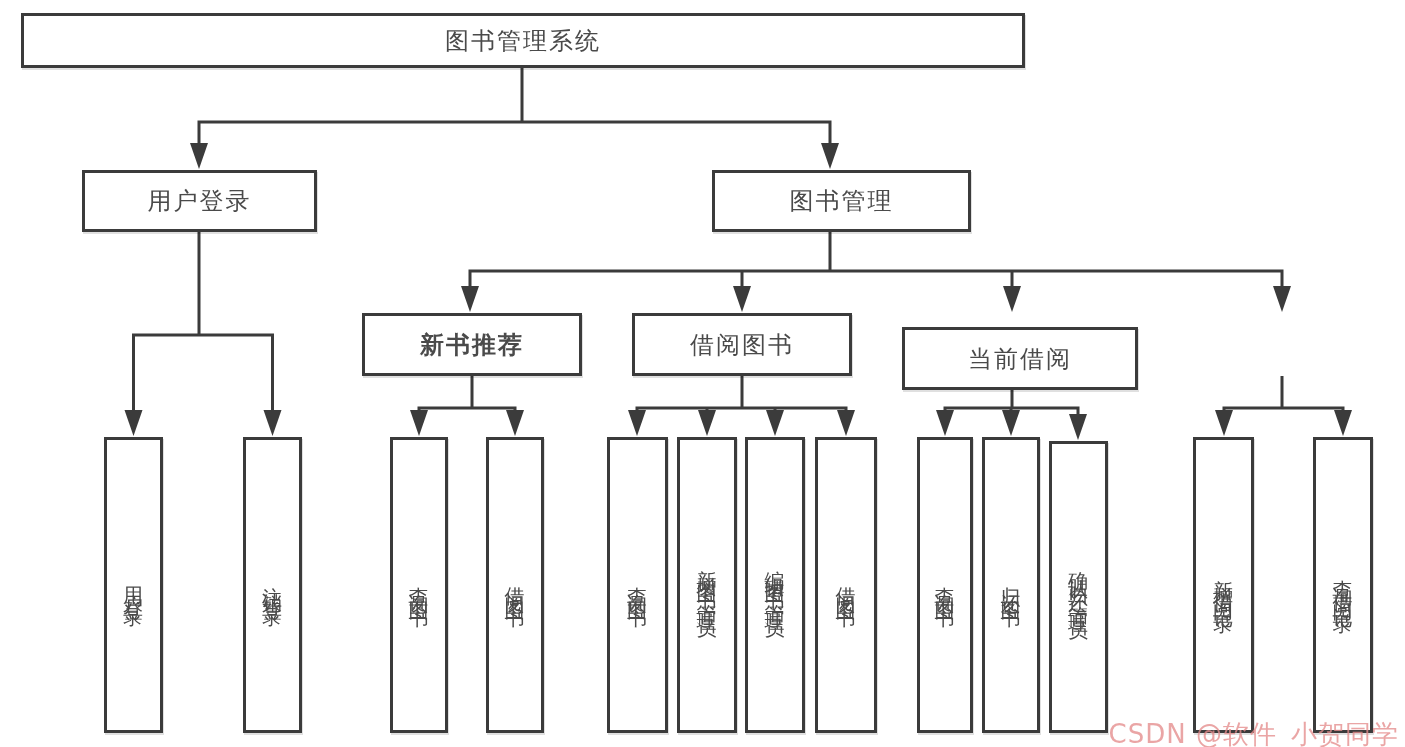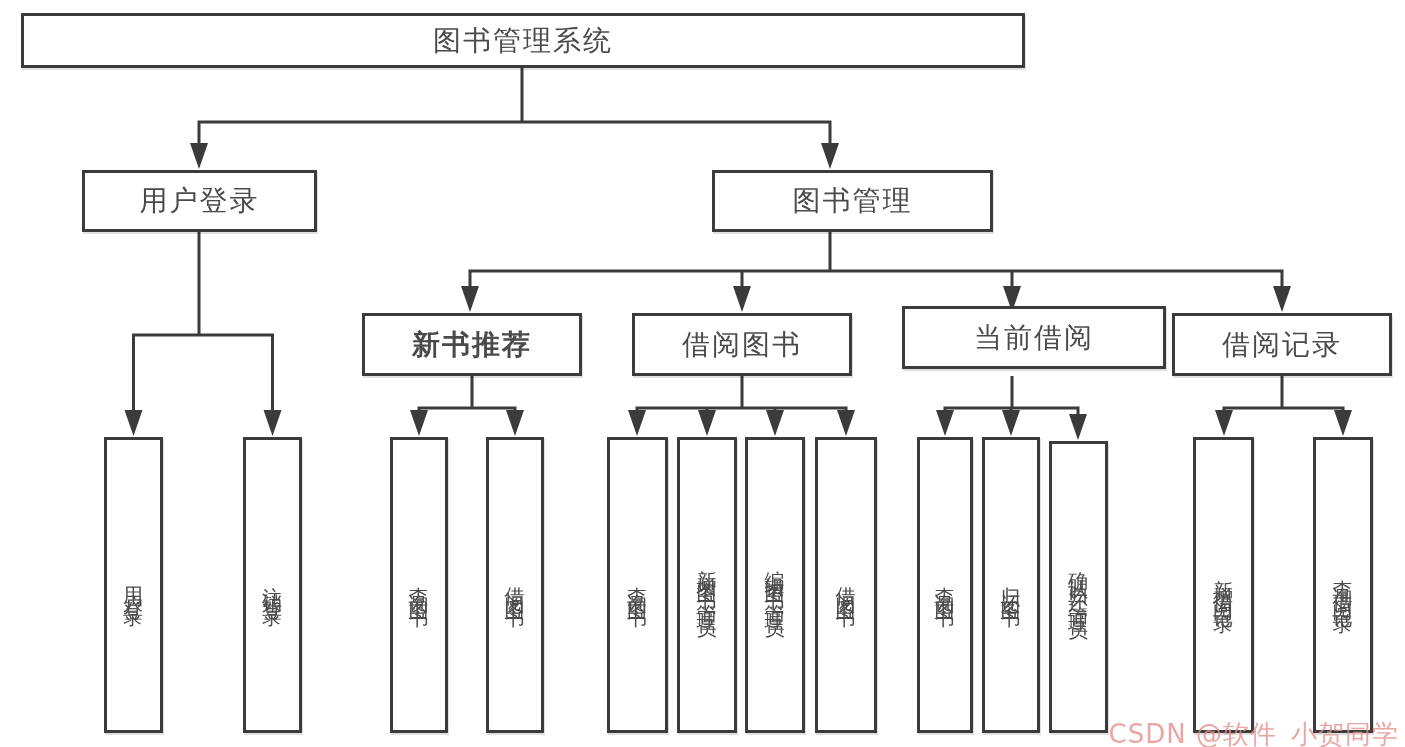--- a/index.html
+++ b/index.html
@@ -6,35 +6,35 @@
   body{
     width:1405px;height:747px;background:#ffffff;overflow:hidden;
     font-family:"DejaVu Sans","Liberation Sans",sans-serif;
   }
   .diagram{position:relative;width:1405px;height:747px;background:#ffffff;}
   .lines{position:absolute;left:0;top:0;width:1405px;height:747px;}
   .node{
     position:absolute;box-sizing:border-box;background:#ffffff;
     border:3px solid #3b3b3b;color:#4a4a4a;
     display:flex;align-items:center;justify-content:center;
-    font-size:28px;letter-spacing:2px;white-space:nowrap;
+    font-size:24px;letter-spacing:2px;white-space:nowrap;
     box-shadow:1px 2px 0 rgba(0,0,0,0.12);
   }
   .vnode{
     writing-mode:vertical-rl;text-orientation:mixed;
     letter-spacing:7px;font-size:20px;line-height:1;
     white-space:normal;
   }
   
   .n-root   {left:21px;  top:13px;  width:1004px; height:55px;}
   .n-user   {left:82px;  top:170px; width:235px;  height:62px;}
-  .n-books  {left:712px; top:170px; width:281px;  height:62px;}
+  .n-books  {left:712px; top:170px; width:259px;  height:62px;}
   .n-sec1   {left:362px; top:313px; width:220px;  height:63px;font-weight:bold;}
   .n-sec2   {left:632px; top:313px; width:220px;  height:63px;}
-  .n-sec3   {left:902px; top:306px; width:264px;  height:63px;text-align:center;}
+  .n-sec3   {left:902px; top:327px; width:236px;  height:63px;text-align:center;}
   .n-sec4   {left:1172px;top:313px; width:220px;  height:63px;}
   
   .l-ulogin {left:104px; top:437px; width:59px; height:296px;}
   .l-ulogout{left:243px; top:437px; width:59px; height:296px;}
   .l-nb1    {left:390px; top:437px; width:58px; height:296px;}
   .l-nb2    {left:486px; top:437px; width:58px; height:296px;}
   .l-bb1    {left:607px; top:437px; width:61px; height:296px;}
   .l-bb2    {left:677px; top:437px; width:60px; height:296px;}
   .l-bb3    {left:745px; top:437px; width:60px; height:296px;}
   .l-bb4    {left:815px; top:437px; width:62px; height:296px;}
@@ -89,21 +89,20 @@
   </svg>
 
   <div class="node n-root">图书管理系统</div>
 
   <div class="node n-user">用户登录</div>
   <div class="node n-books">图书管理</div>
 
   <div class="node n-sec1">新书推荐</div>
   <div class="node n-sec2">借阅图书</div>
   <div class="node n-sec3">当前借阅</div>
-  <div class="node n-sec4">借阅记录</div>
 
   <div class="node vnode l-ulogin">用户登录</div>
   <div class="node vnode l-ulogout">注销登录</div>
 
   <div class="node vnode l-nb1">查询图书</div>
   <div class="node vnode l-nb2">借阅图书</div>
 
   <div class="node vnode l-bb1">查询图书</div>
   <div class="node vnode l-bb2">新增图书（管理员）</div>
   <div class="node vnode l-bb3">编辑图书（管理员）</div>

